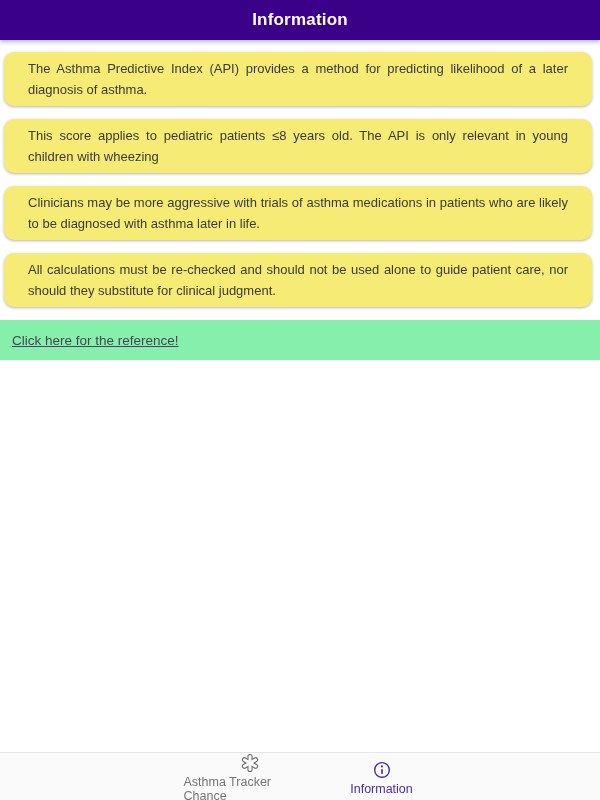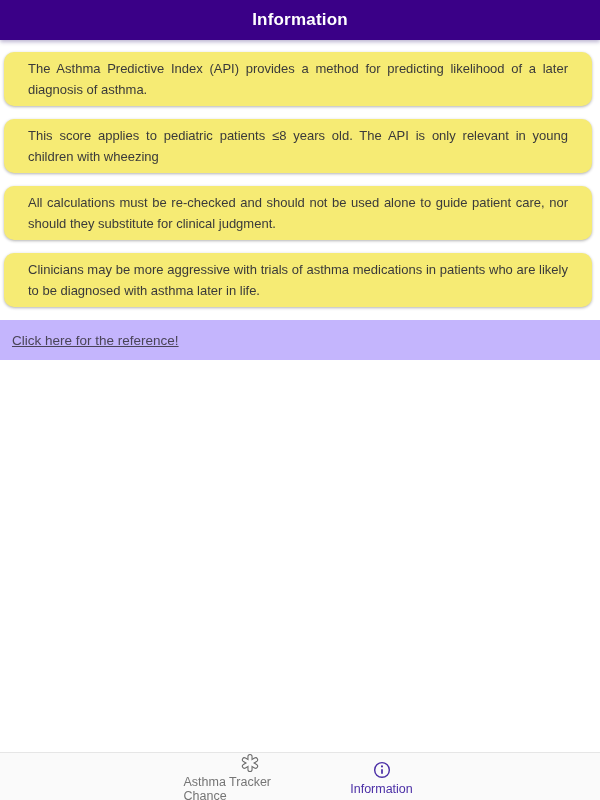--- a/index.html
+++ b/index.html
@@ -35,21 +35,21 @@
     min-height: 53px;
     display: flex; align-items: center;
   }
   .card p {
     margin: 0; font-size: 13px; line-height: 21px; color: #3A3A3A;
     text-align: justify;
   }
 
   
   .reference-banner {
-    background: #c4b5fd;
+    background: #86efac;
     height: 40px;
     display: flex; align-items: center;
     padding: 0 12px;
   }
   .reference-banner a {
     color: #4A4458; font-size: 13.5px; text-decoration: underline;
     cursor: pointer;
   }
 
   
@@ -82,25 +82,25 @@
   <section class="card">
     <p>The Asthma Predictive Index (API) provides a method for predicting likelihood of a later diagnosis of asthma.</p>
   </section>
 
   <section class="card">
     <p>This score applies to pediatric patients ≤8 years old. The API is only relevant in young children with wheezing</p>
   </section>
 
 
   <section class="card">
-    <p>All calculations must be re-checked and should not be used alone to guide patient care, nor should they substitute for clinical judgment.</p>
+    <p>Clinicians may be more aggressive with trials of asthma medications in patients who are likely to be diagnosed with asthma later in life.</p>
   </section>
 
   <section class="card">
-    <p>Clinicians may be more aggressive with trials of asthma medications in patients who are likely to be diagnosed with asthma later in life.</p>
+    <p>All calculations must be re-checked and should not be used alone to guide patient care, nor should they substitute for clinical judgment.</p>
   </section>
 
   <div class="reference-banner">
     <a>Click here for the reference!</a>
   </div>
 
 </main>
 
 <nav class="bottom-nav">
 

